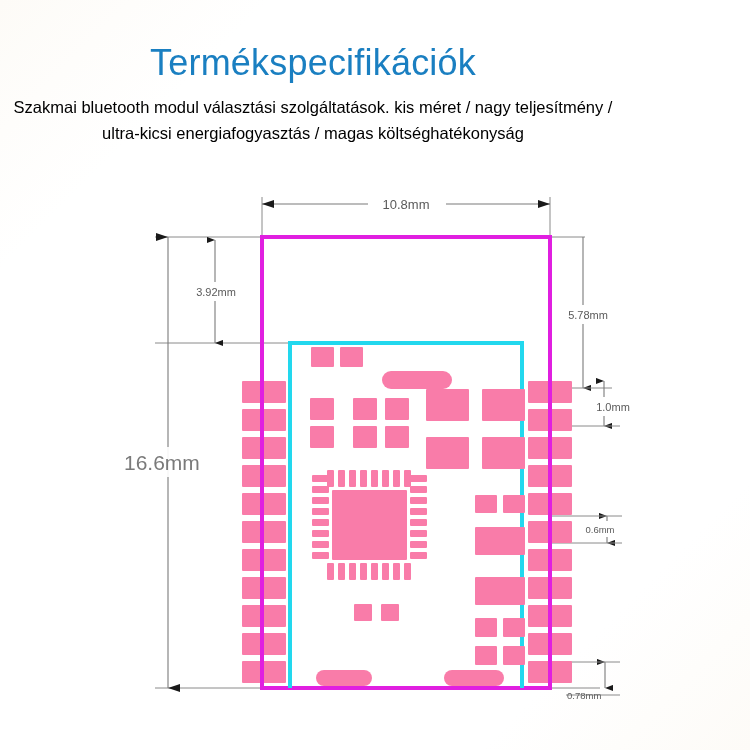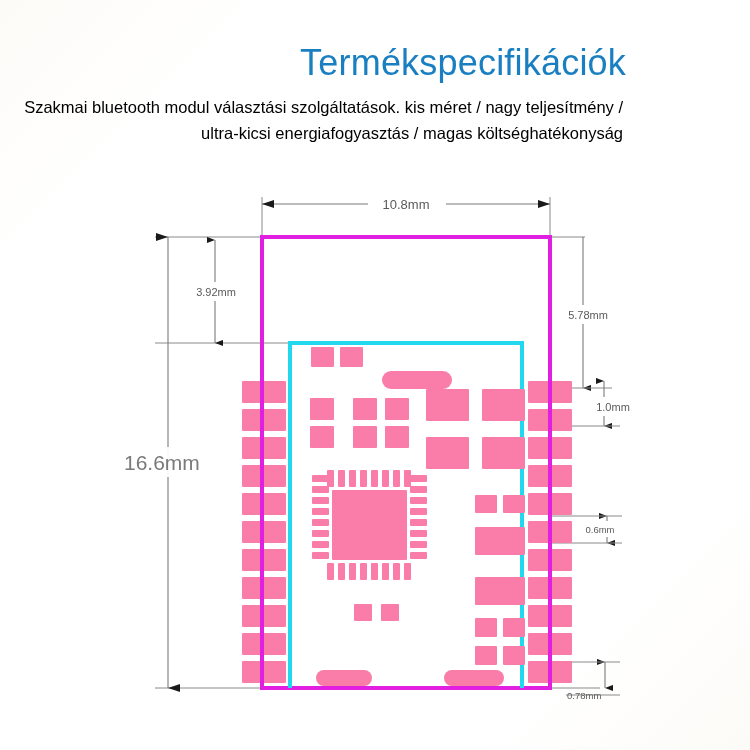--- a/index.html
+++ b/index.html
@@ -17,21 +17,21 @@
     position: absolute;
     inset: 0;
     width: 750px;
     height: 750px;
   }
   
   .header {
     position: absolute;
     left: 0; top: 0;
     width: 626px;
-    text-align: right;
+    text-align: center;
   }
   .title {
     margin: 0;
     padding-top: 42px;
     font-size: 36px;
     font-weight: 400;
     letter-spacing: 0.2px;
     color: #1a7fc1;
     line-height: 1.15;
   }

